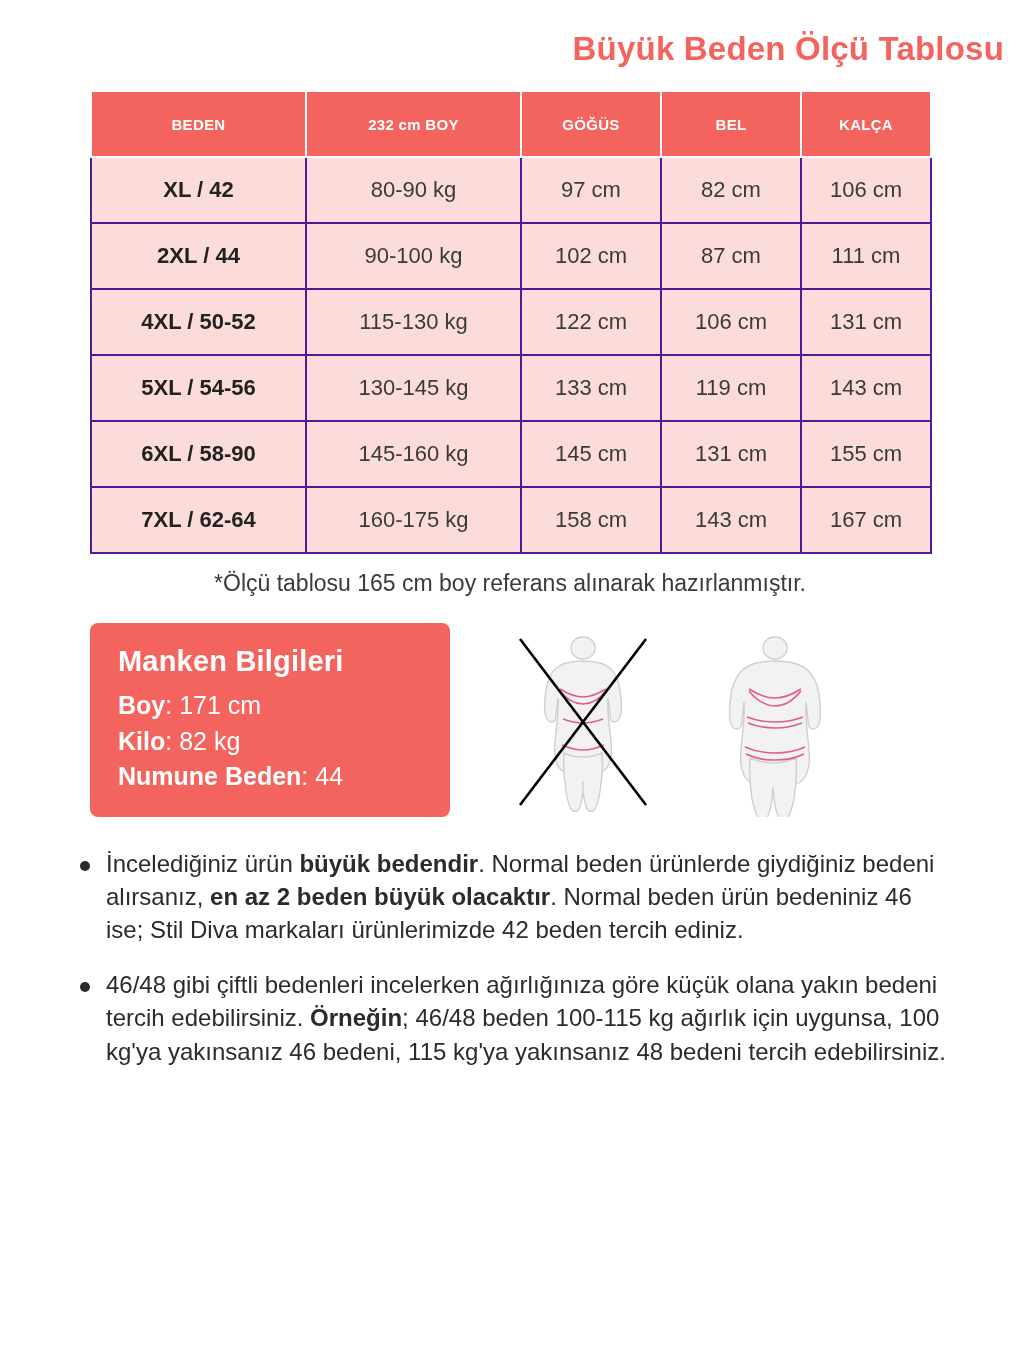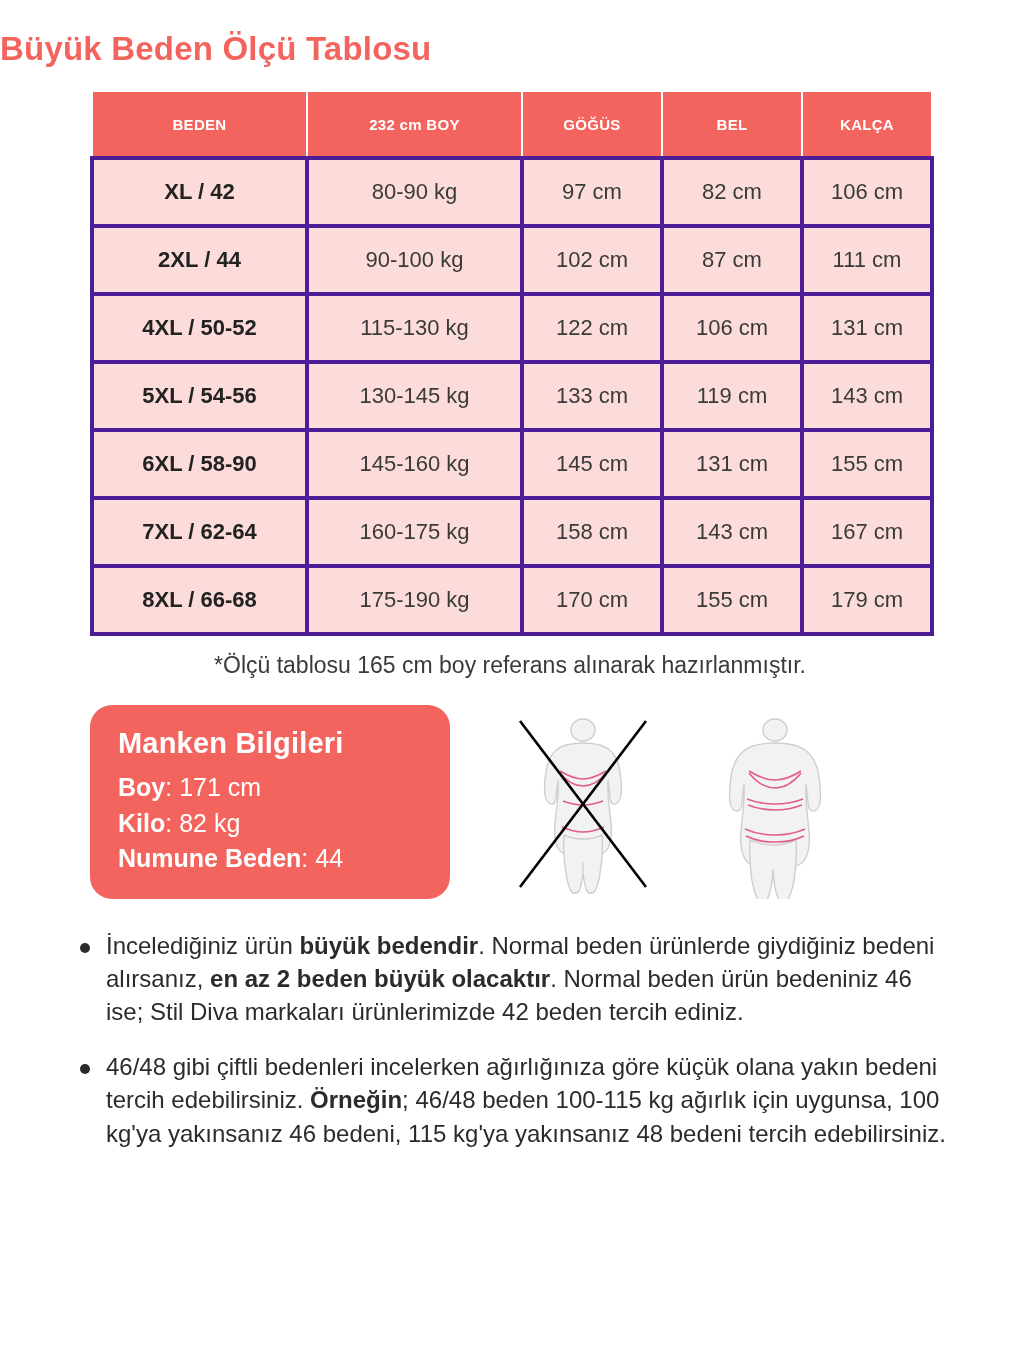--- a/index.html
+++ b/index.html
@@ -18,26 +18,26 @@
   .page {
     width: 1020px;
     height: 1360px;
     box-sizing: border-box;
     padding: 0;
     position: relative;
   }
 
   
   .title {
-    text-align: left;
+    text-align: right;
     font-size: 33px;
     font-weight: bold;
     color: #F4645F;
     letter-spacing: 0.2px;
-    margin: 30px 0 22px 0;
+    margin: 30px 16px 22px 0;
   }
 
   
   .table-wrap {
     margin: 0 90px;
   }
   table.size-table {
     border-collapse: collapse;
     width: 840px;
     table-layout: fixed;
@@ -47,21 +47,21 @@
     color: #ffffff;
     font-size: 15px;
     font-weight: bold;
     height: 62px;
     border: 2px solid #ffffff;
     text-align: center;
     letter-spacing: 0.3px;
   }
   table.size-table tbody td {
     background: #FCDCDA;
-    border: 4px solid #4c1d95;
+    border: 2px solid #4c1d95;
     height: 62px;
     text-align: center;
     font-size: 22px;
     color: #3a3a3a;
   }
   table.size-table tbody td.beden {
     font-weight: bold;
     font-size: 22px;
     color: #222222;
   }
@@ -79,21 +79,21 @@
   }
 
   
   .mid-section {
     display: flex;
     align-items: flex-start;
     margin: 26px 90px 0 90px;
   }
   .model-card {
     background: #F4645F;
-    border-radius: 22px;
+    border-radius: 8px;
     color: #ffffff;
     padding: 20px 28px 22px 28px;
     width: 360px;
     box-sizing: border-box;
   }
   .model-card h2 {
     margin: 2px 0 10px 0;
     font-size: 29px;
     font-weight: bold;
     letter-spacing: 0.2px;
@@ -202,27 +202,20 @@
           <td>131 cm</td>
           <td>155 cm</td>
         </tr>
         <tr>
           <td class="beden">7XL / 62-64</td>
           <td>160-175 kg</td>
           <td>158 cm</td>
           <td>143 cm</td>
           <td>167 cm</td>
         </tr>
-        <tr>
-          <td class="beden">8XL / 66-68</td>
-          <td>175-190 kg</td>
-          <td>170 cm</td>
-          <td>155 cm</td>
-          <td>179 cm</td>
-        </tr>
       </tbody>
     </table>
     <div class="footnote">*Ölçü tablosu 165 cm boy referans alınarak hazırlanmıştır.</div>
   </div>
 
   <div class="mid-section">
 
     <div class="model-card">
       <h2>Manken Bilgileri</h2>
       <div class="row">

